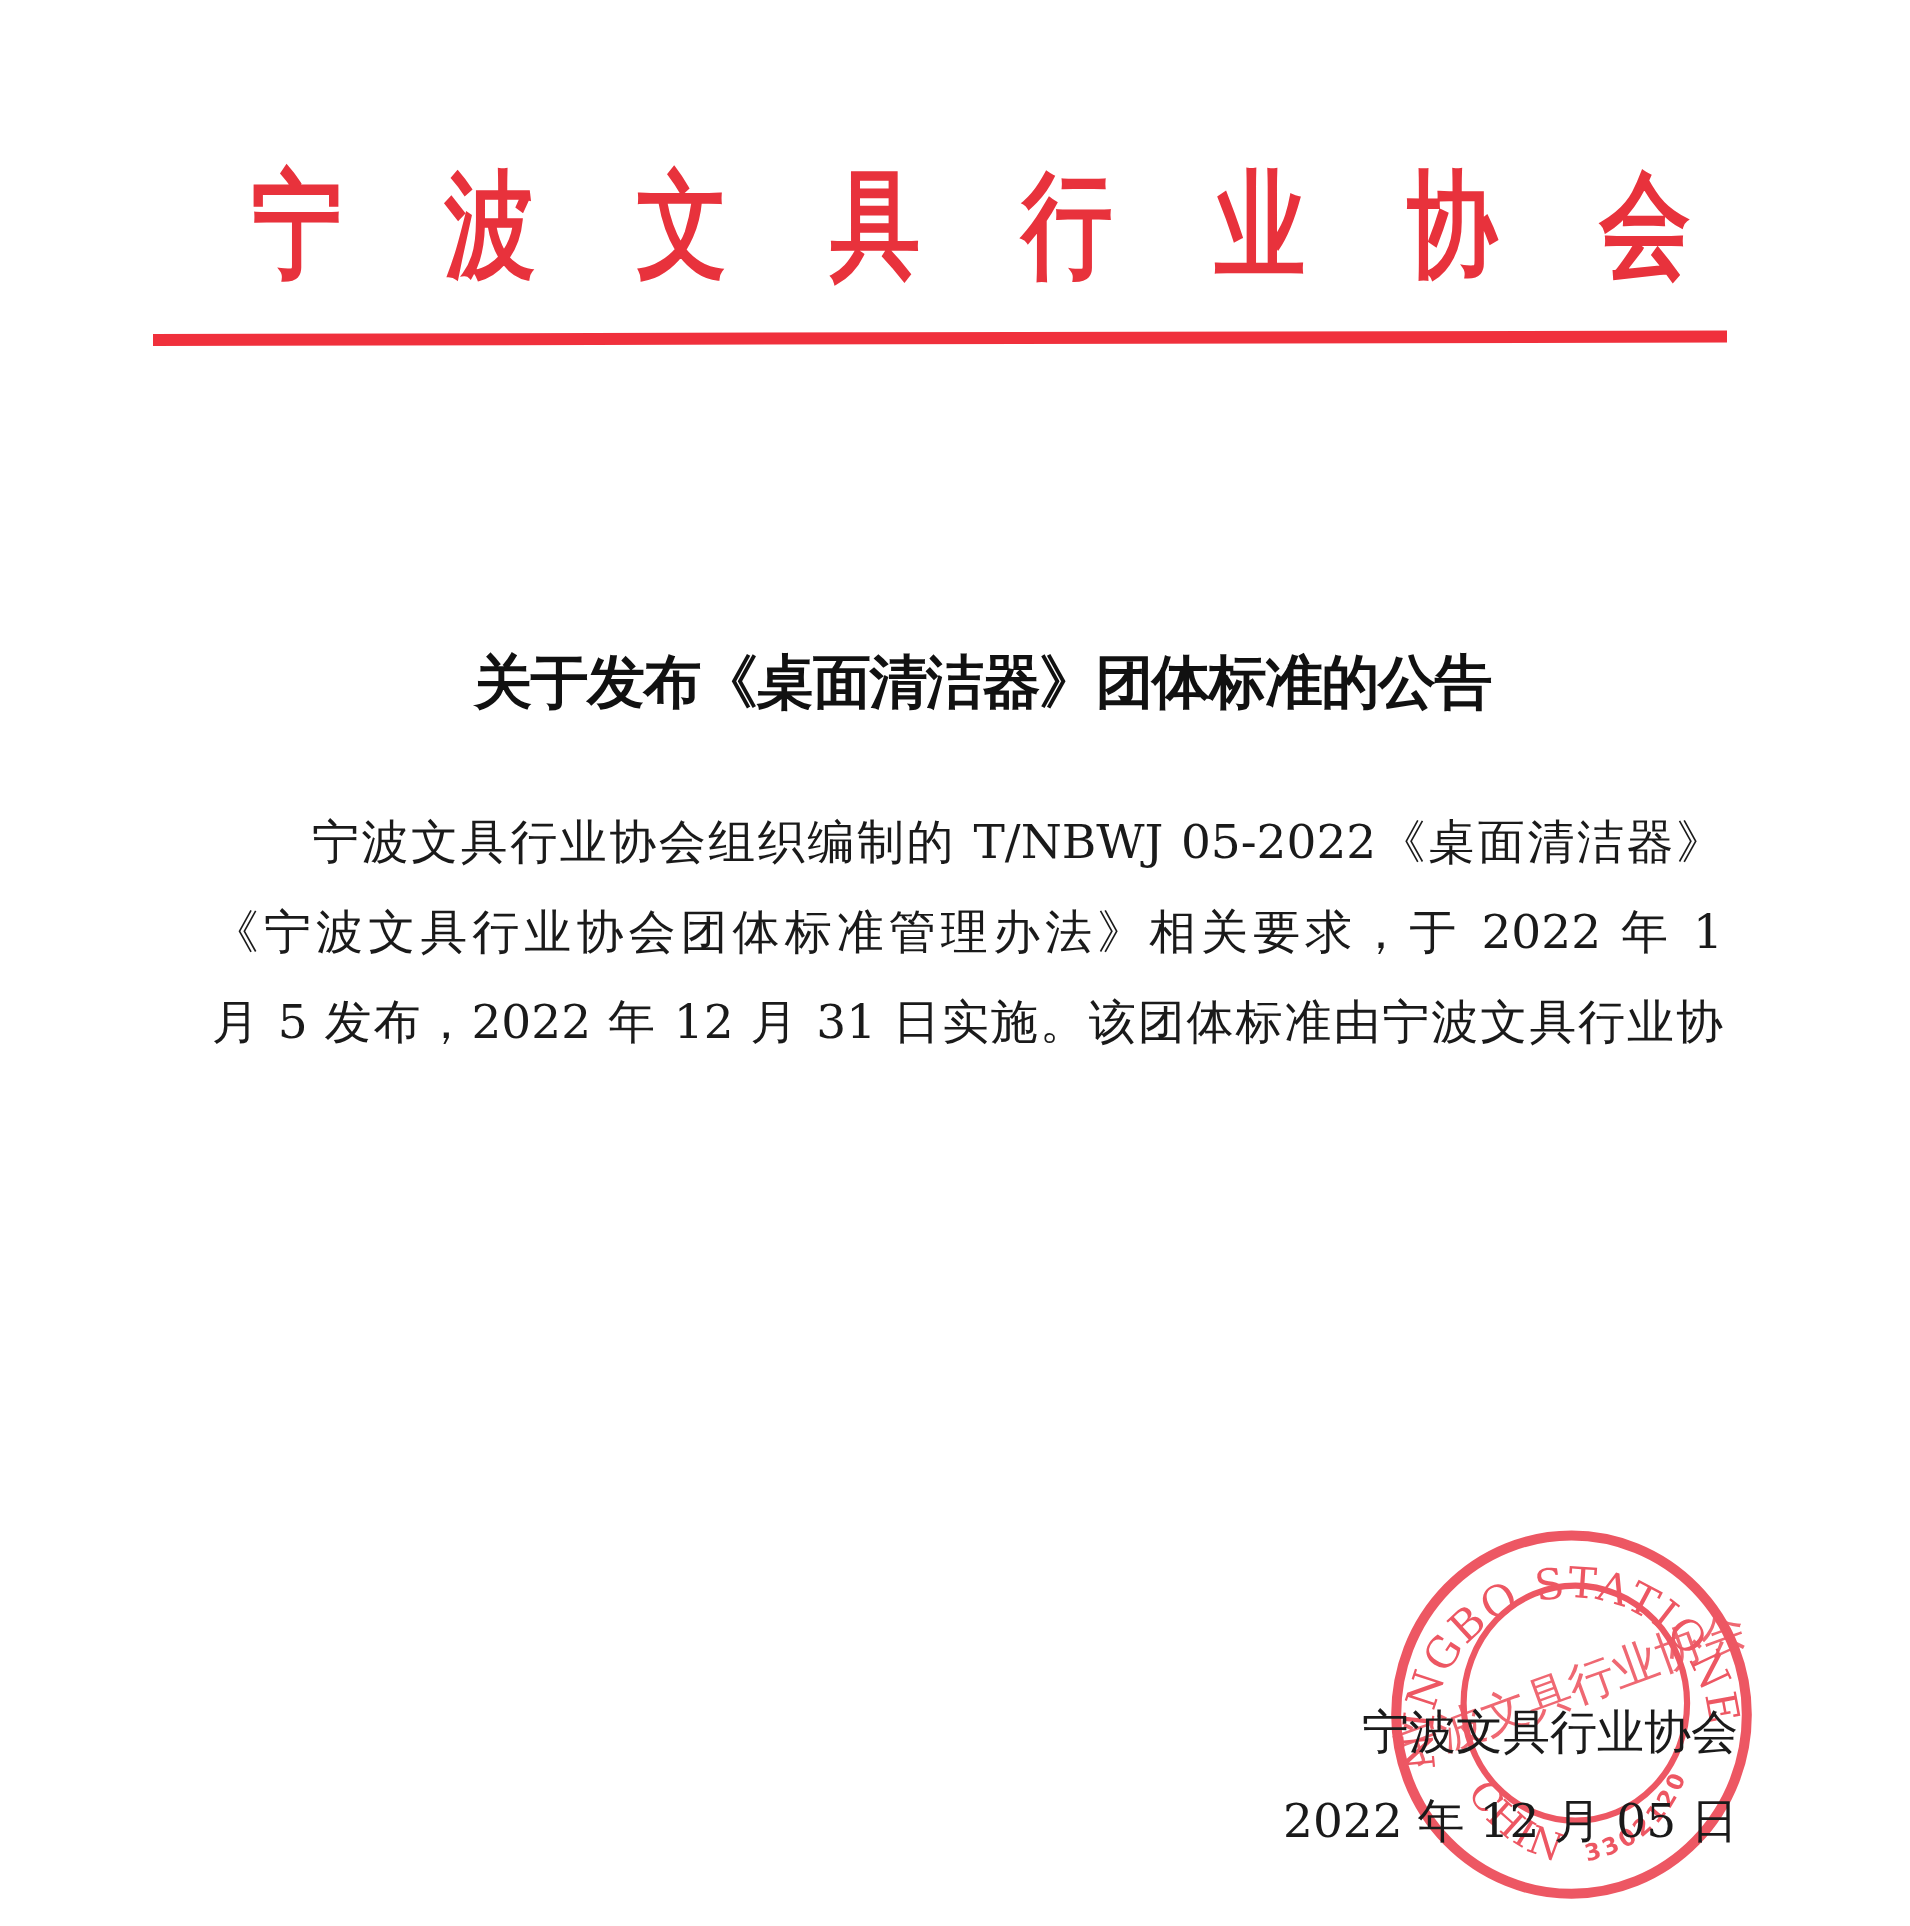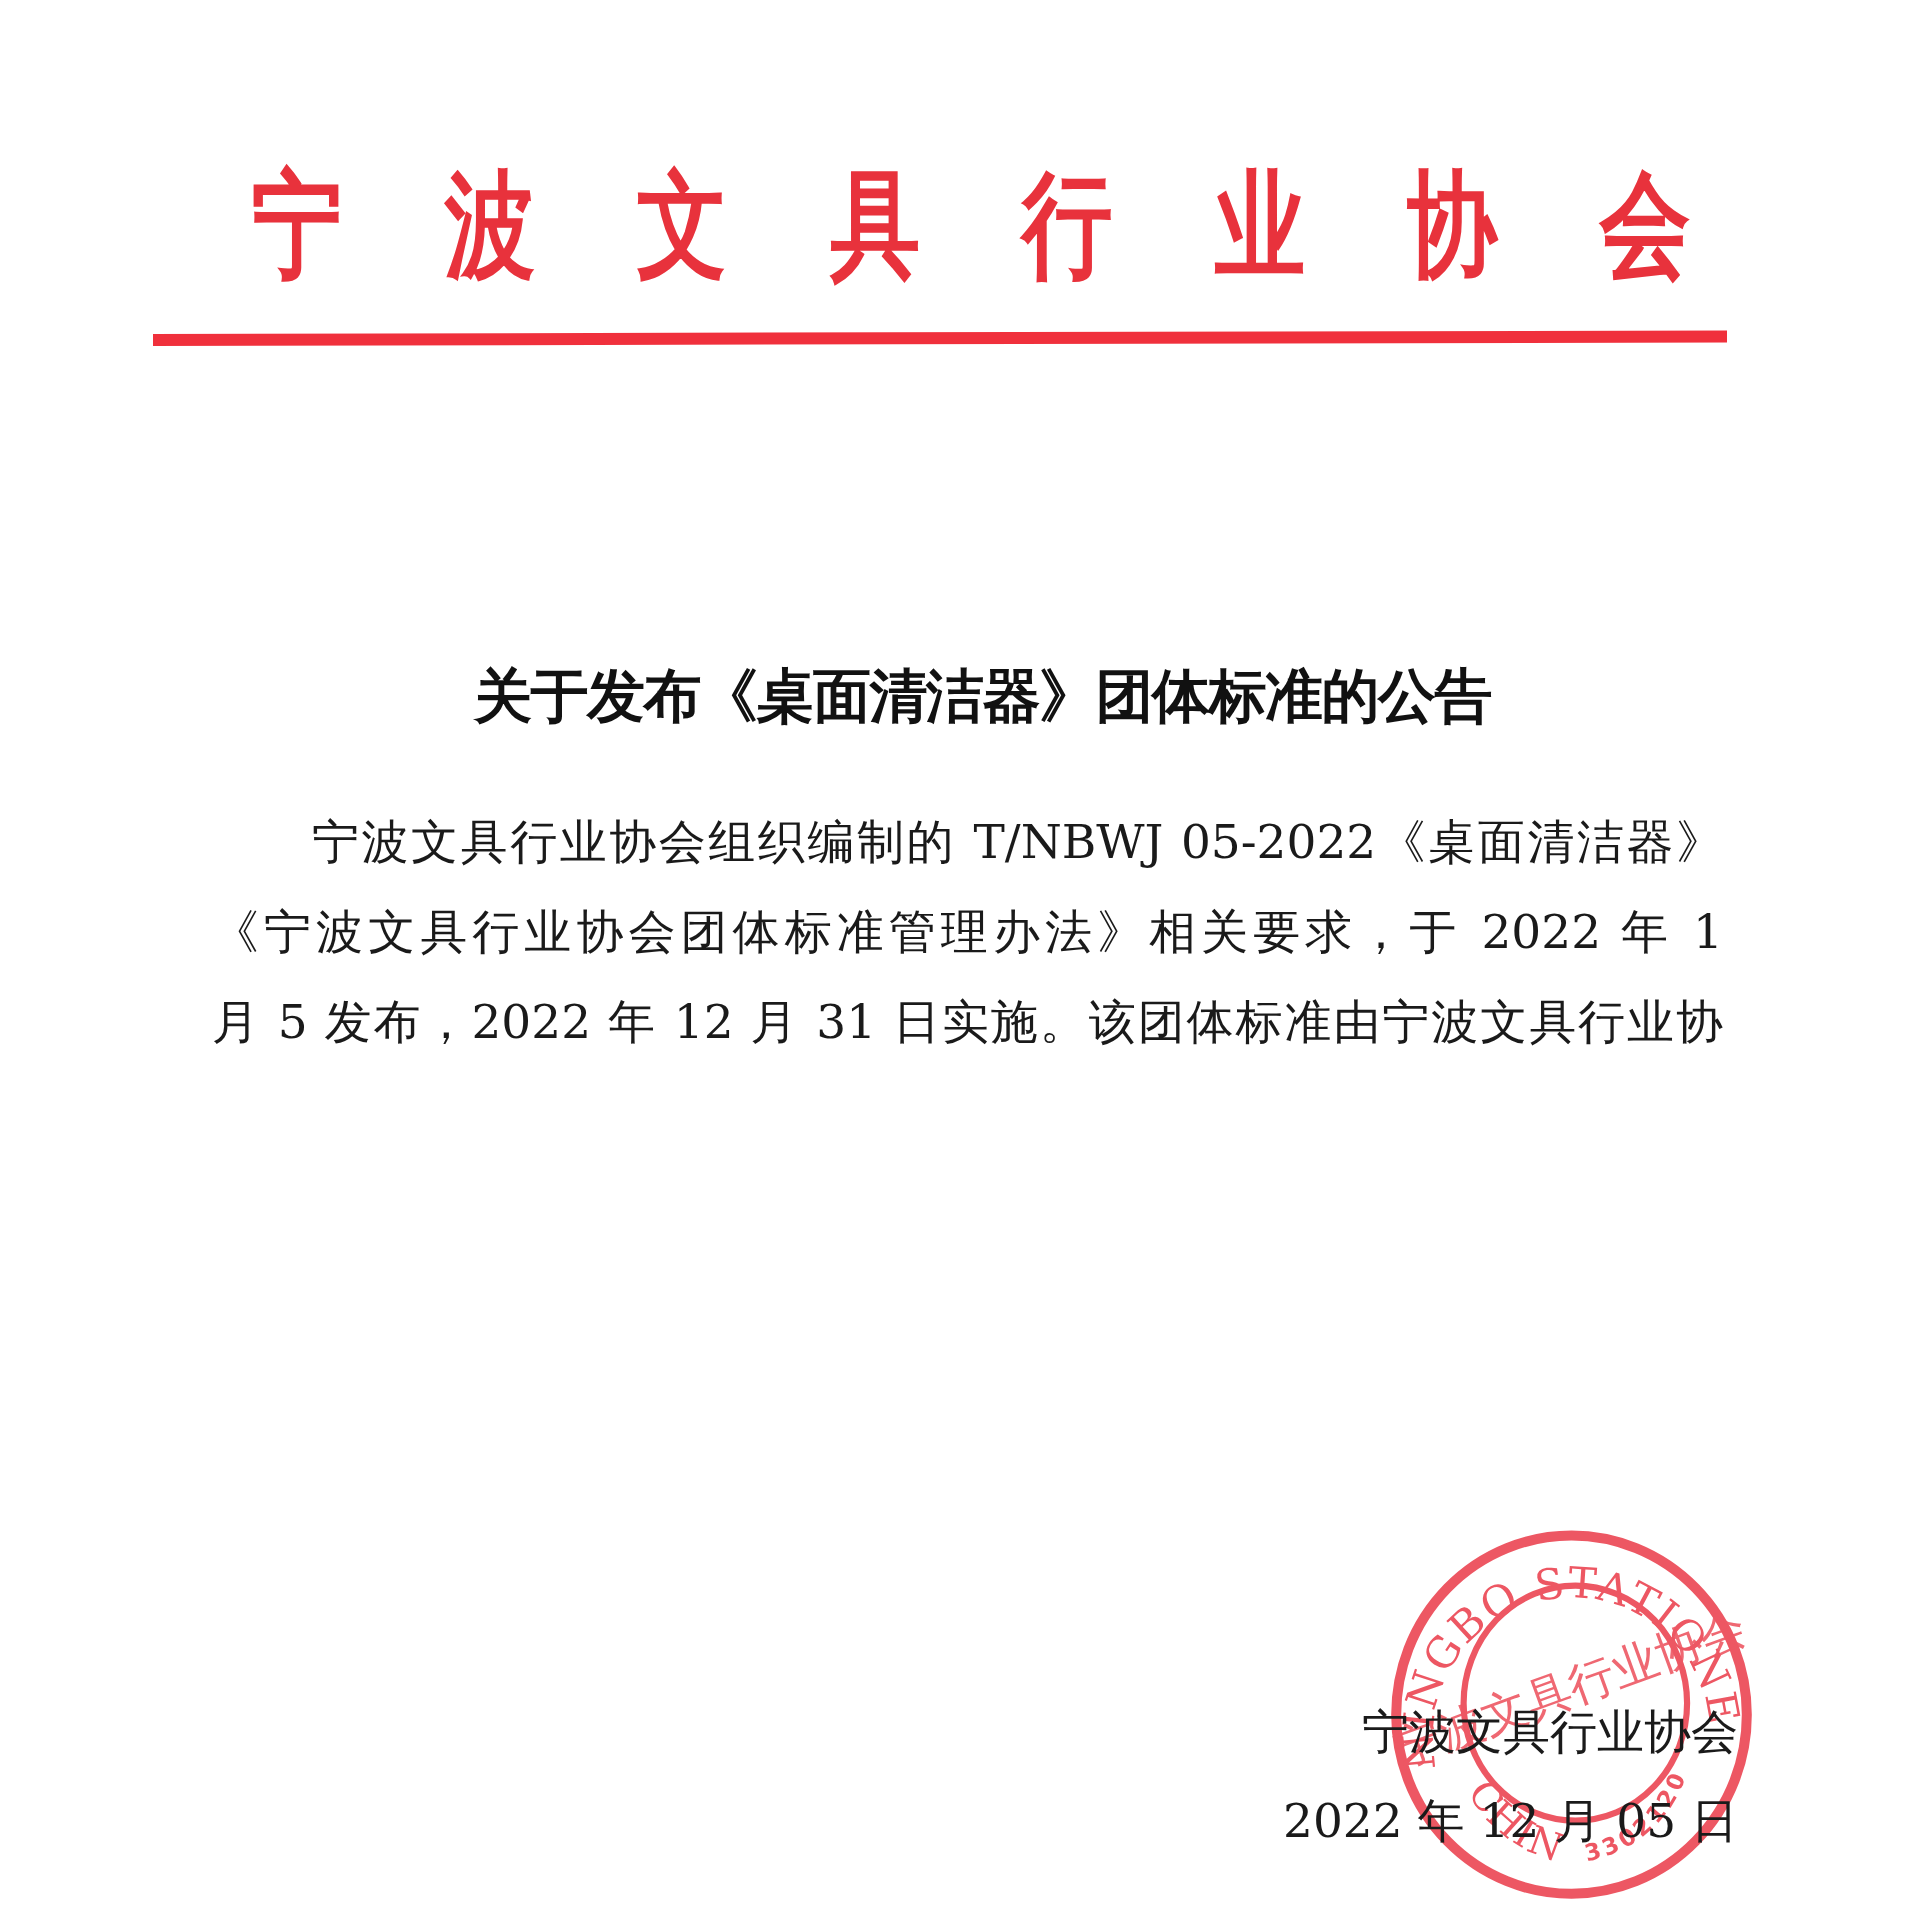--- a/index.html
+++ b/index.html
@@ -39,21 +39,21 @@
       left: 153px;
       top: 334px;
       width: 1574px;
       height: 12.3px;
       transform: rotate(-0.13deg);
       transform-origin: left center;
     }
     .doc-title {
       position: absolute;
       left: 347px;
-      top: 619px;
+      top: 605px;
       width: 1271px;
       text-align: center;
       font-family: "DejaVu Sans", "Liberation Sans", sans-serif;
       font-weight: bold;
       font-size: 58px;
       line-height: 77px;
       letter-spacing: -1.5px;
       color: #111;
       white-space: nowrap;
     }

